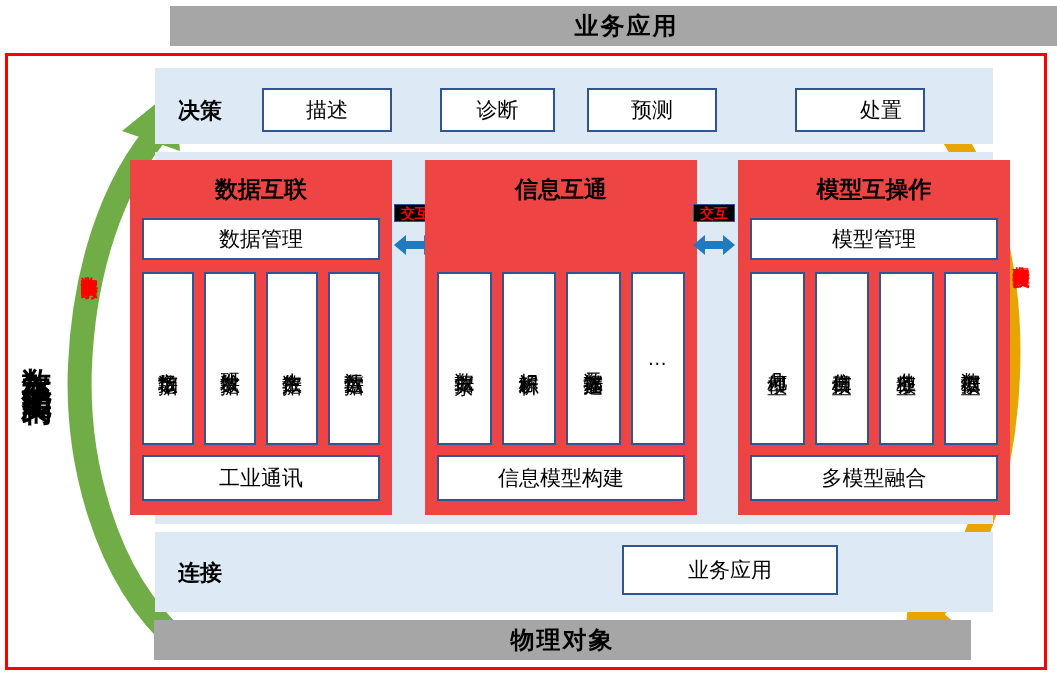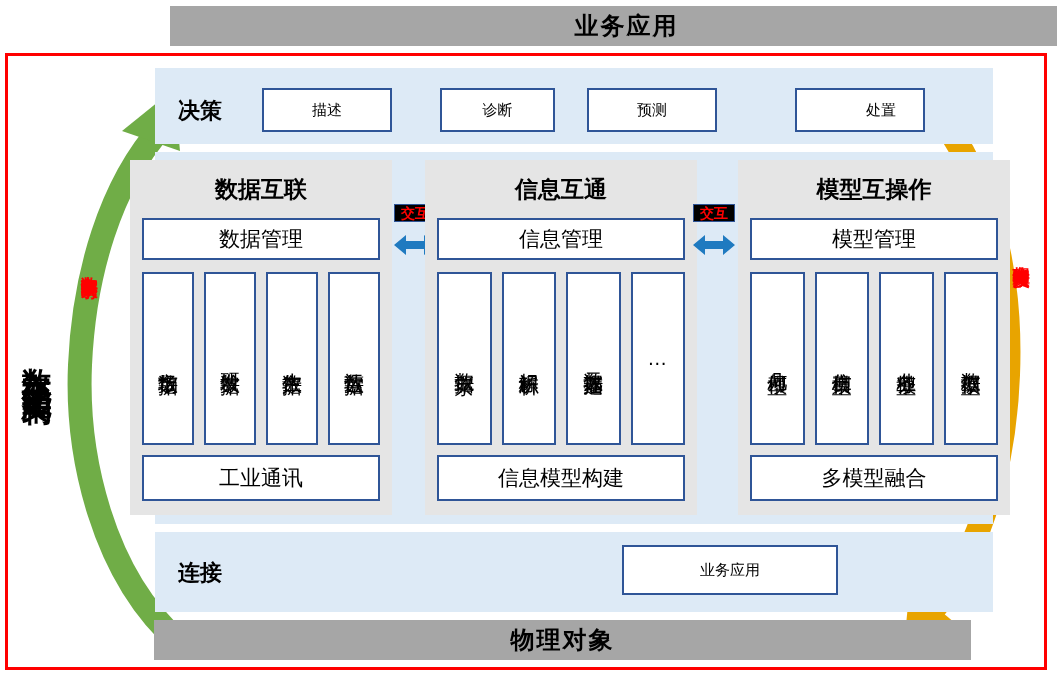--- a/index.html
+++ b/index.html
@@ -48,35 +48,35 @@
   .row-title{
     position:absolute;font-size:22px;font-weight:bold;color:#000;
   }
   #decision-title{left:178px;top:96px;}
   #connect-title{left:178px;top:558px;}
 
   
   .wbox{
     position:absolute;background:#ffffff;border:2px solid #2f5597;
     display:flex;align-items:center;justify-content:center;
-    font-size:15px;color:#000;box-sizing:border-box;text-align:center;
+    font-size:21px;color:#000;box-sizing:border-box;text-align:center;
   }
 
   
   #dec-1{left:262px;top:88px;width:130px;height:44px;}
   #dec-2{left:440px;top:88px;width:115px;height:44px;}
   #dec-3{left:587px;top:88px;width:130px;height:44px;}
   #dec-4{left:795px;top:88px;width:130px;height:44px;padding-left:42px;}
 
   
   #con-1{left:300px;top:545px;width:216px;height:50px;}
   #con-2{left:622px;top:545px;width:216px;height:50px;}
 
   
-  .colgroup{position:absolute;background:#e5e5e5;}
+  .colgroup{position:absolute;background:#ef4444;}
   #col-data{left:130px;top:160px;width:262px;height:355px;}
   #col-info{left:425px;top:160px;width:272px;height:355px;}
   #col-model{left:738px;top:160px;width:272px;height:355px;}
 
   .col-head{
     position:absolute;font-size:23px;font-weight:bold;color:#000;
     width:100%;text-align:center;top:14px;
   }
 
   .mgmt{
@@ -181,21 +181,20 @@
 
   <div class="interact" id="interact-1">
     <div class="lbl">交互</div>
     <svg class="arrow" viewBox="0 0 42 26">
       <polygon points="0,13 12,3 12,9 30,9 30,3 42,13 30,23 30,17 12,17 12,23" fill="#1f7ac0"></polygon>
     </svg>
   </div>
 
   <div class="colgroup" id="col-info">
     <div class="col-head">信息互通</div>
-    <div class="mgmt">信息管理</div>
     <div class="vcells">
       <div class="vcell">
           <span>数据字典</span>
         </div>
       <div class="vcell">
           <span>标识解析</span>
         </div>
       <div class="vcell">
           <span>元数据描述</span>
         </div>

